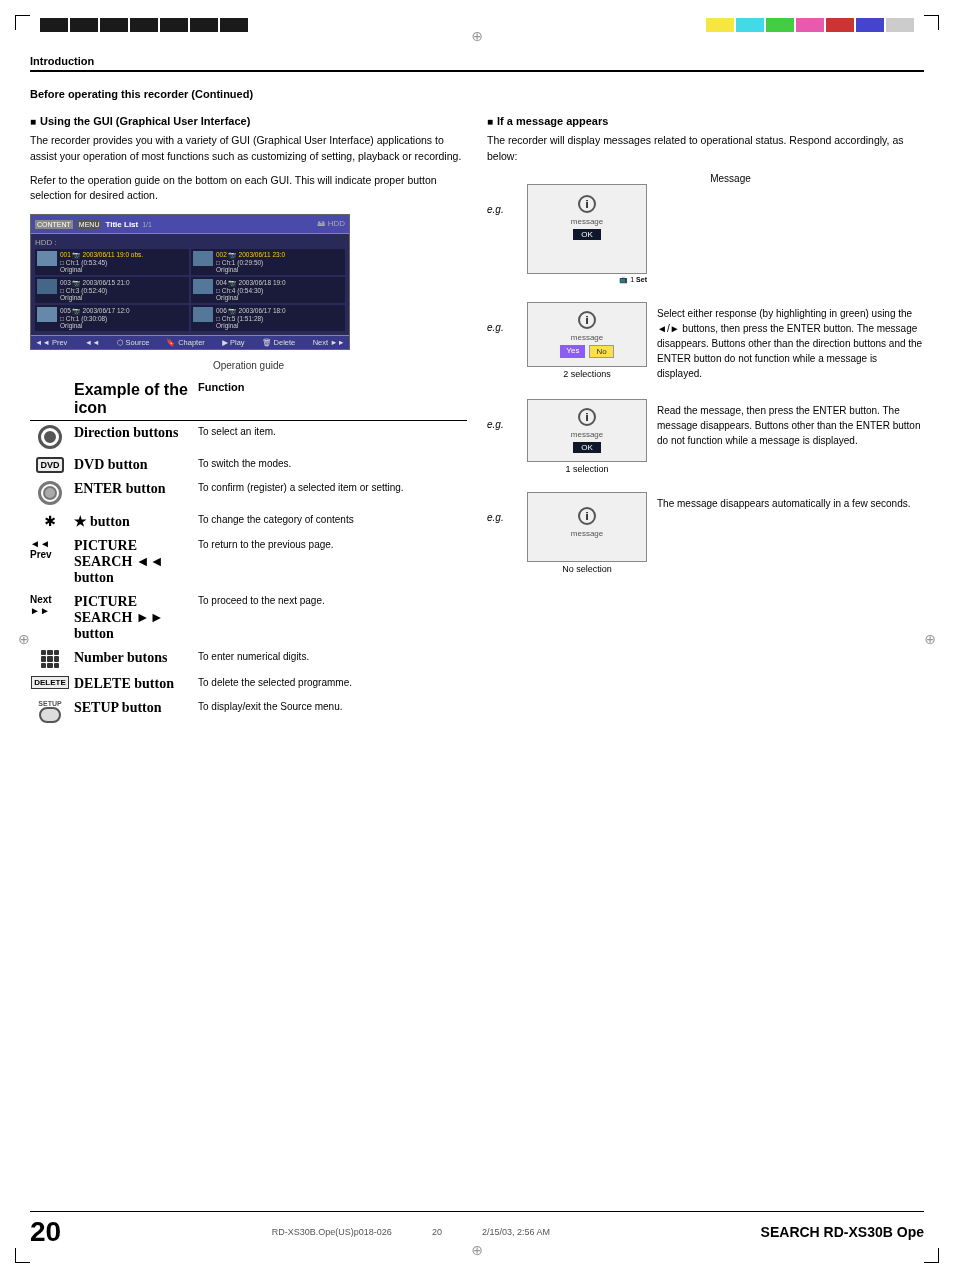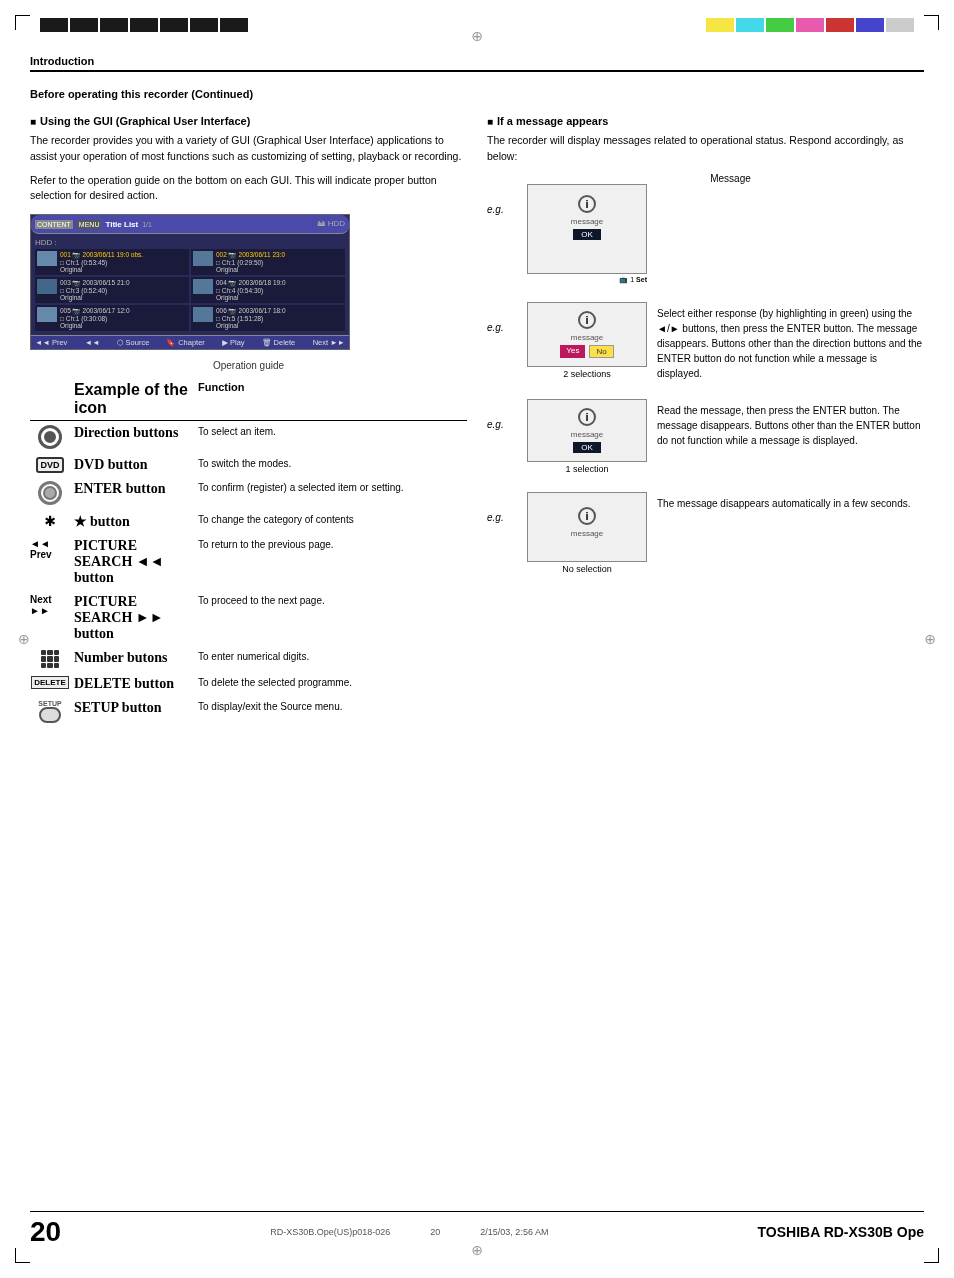--- a/index.html
+++ b/index.html
@@ -116,21 +116,20 @@
       overflow: hidden;
     }
     .gui-titlebar {
       background: #4a4aaa;
       padding: 2px 4px;
       display: flex;
       justify-content: space-between;
       align-items: center;
       font-size: 8px;
       border-bottom: 1px solid #888;
-      border-radius: 8px;
     }
     .gui-titlebar-left {
       display: flex;
       align-items: center;
       gap: 4px;
     }
     .gui-title {
       font-weight: bold;
       color: #fff;
     }
@@ -320,21 +319,21 @@
       display: inline-block;
       margin-top: 3px;
     }
     .msg-yes-no {
       display: flex;
       justify-content: center;
       gap: 4px;
       margin-top: 3px;
     }
     .msg-yes-btn {
-      background: #be185d;
+      background: #8b5cf6;
       color: #fff;
       font-size: 8px;
       padding: 1px 6px;
     }
     .msg-no-btn {
       background: #fde047;
       color: #333;
       font-size: 8px;
       padding: 1px 6px;
       border: 1px solid #999;
@@ -695,14 +694,14 @@
 
 </div>
 
 <div class="bottom-bar">
   <div class="page-number">20</div>
   <div class="footer-meta">
     <span>RD-XS30B.Ope(US)p018-026</span>
     <span>20</span>
     <span>2/15/03, 2:56 AM</span>
   </div>
-  <div class="brand-name">TOSHIBA RD-XS30B Ope</div>
+  <div class="brand-name">SEARCH RD-XS30B Ope</div>
 </div>
 
 </body></html>

